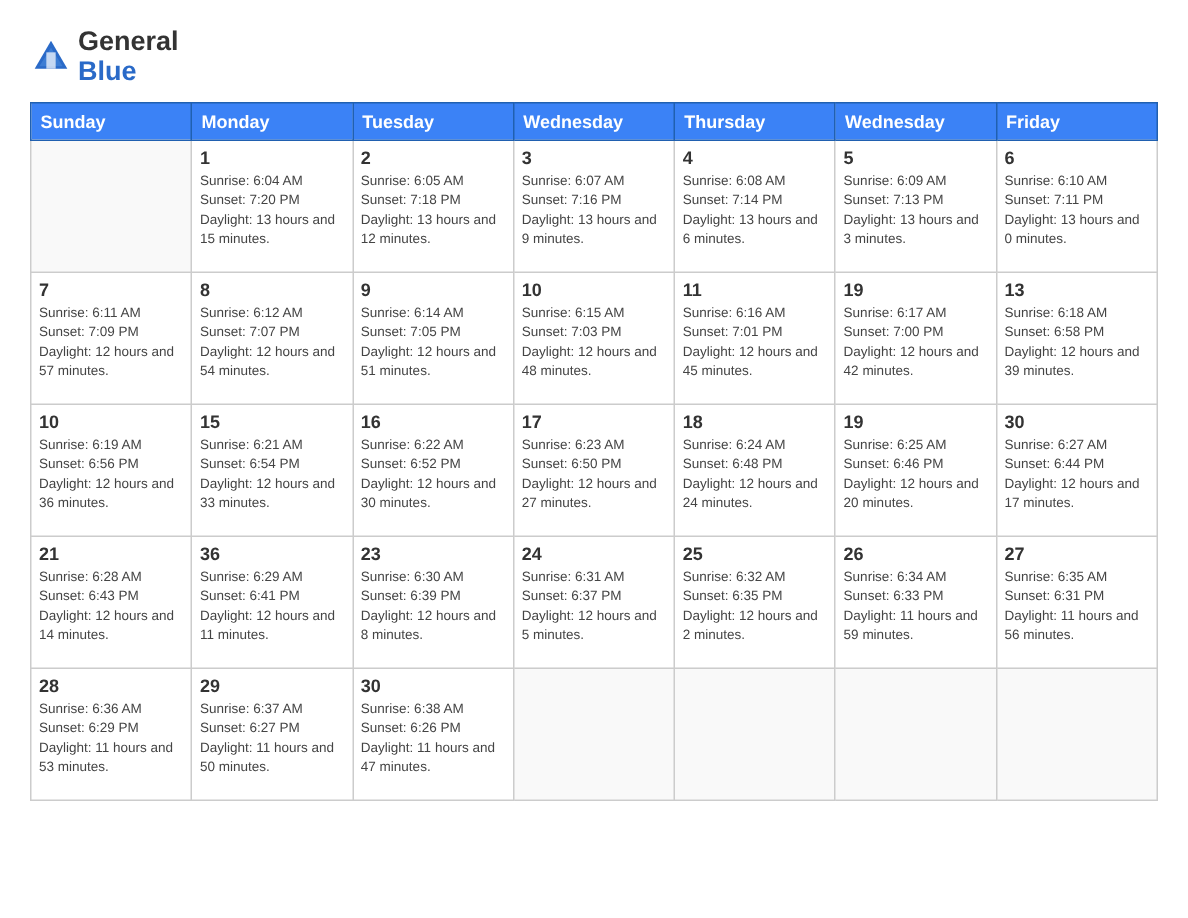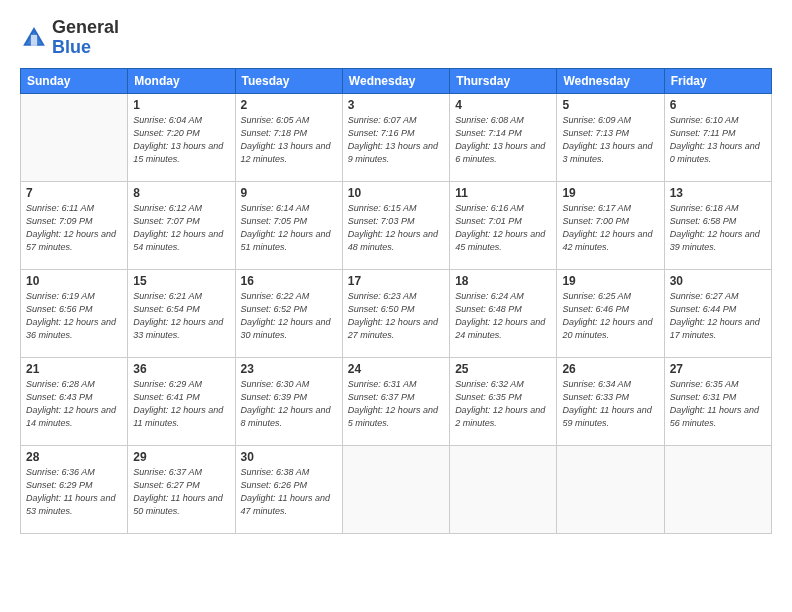--- a/index.html
+++ b/index.html
@@ -85,21 +85,20 @@
     .day-num {
       font-size: 12px;
       font-weight: bold;
       color: #333;
       margin-bottom: 2px;
     }
     .day-info {
       font-size: 9px;
       color: #444;
       line-height: 1.45;
-      font-style: italic;
     }
   </style>
 </head>
 <body>
 
 <div class="page">
   <div class="header">
     <div class="logo">
       <svg class="logo-icon" viewBox="0 0 36 36">
         <polygon points="18,4 32,28 4,28" fill="#2a6ac8"></polygon>

